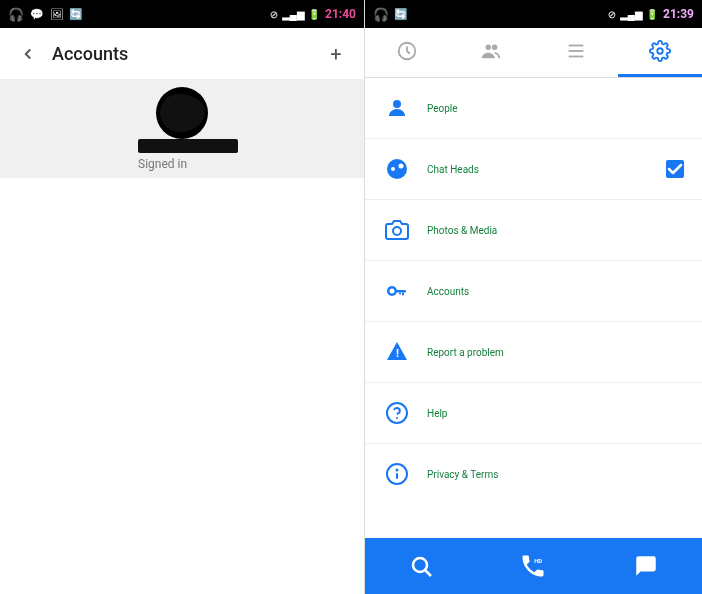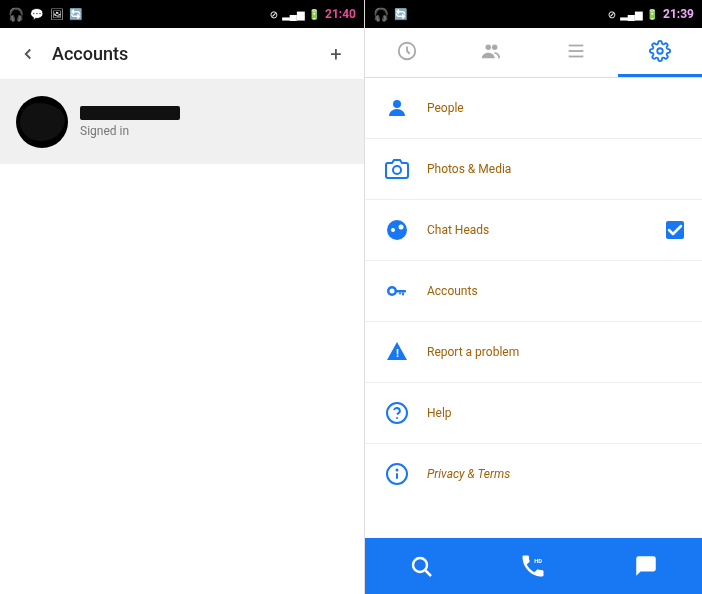--- a/index.html
+++ b/index.html
@@ -79,22 +79,23 @@
       align-items: center;
       justify-content: center;
       cursor: pointer;
       color: #555;
       font-size: 20px;
     }
 
     .account-item {
       display: flex;
       align-items: center;
-      padding: 16px 16px;
+      padding: 7px 16px;
       background: #f0f0f0;
+      flex-direction: column;
     }
 
     .avatar {
       width: 52px;
       height: 52px;
       border-radius: 50%;
       background: #000;
       overflow: hidden;
       display: flex;
       align-items: center;
@@ -188,36 +189,35 @@
     .menu-item {
       display: flex;
       align-items: center;
       padding: 14px 16px;
       border-bottom: 1px solid #eee;
       cursor: pointer;
     }
 
     .menu-item:last-child {
       border-bottom: none;
-      font-style: italic;
     }
 
     .menu-icon {
       width: 32px;
       height: 32px;
       display: flex;
       align-items: center;
       justify-content: center;
       margin-right: 14px;
       flex-shrink: 0;
     }
 
     .menu-label {
-      font-size: 12px;
-      color: #a16207;
+      font-size: 10px;
+      color: #15803d;
       flex: 1;
     }
 
     .menu-check {
       width: 22px;
       height: 22px;
       display: flex;
       align-items: center;
       justify-content: center;
     }
@@ -342,43 +342,43 @@
         <svg width="24" height="24" viewBox="0 0 24 24" fill="#1877f2">
           <circle cx="12" cy="8" r="4"></circle>
           <path d="M4 20c0-4 3.6-7 8-7s8 3 8 7" fill="#1877f2"></path>
         </svg>
       </div>
       <span class="menu-label">People</span>
     </div>
 
     <div class="menu-item">
       <div class="menu-icon">
-        <svg width="24" height="24" viewBox="0 0 24 24" fill="none" stroke="#1877f2" stroke-width="2">
-          <path d="M23 19a2 2 0 0 1-2 2H3a2 2 0 0 1-2-2V8a2 2 0 0 1 2-2h4l2-3h6l2 3h4a2 2 0 0 1 2 2z"></path>
-          <circle cx="12" cy="13" r="4"></circle>
-        </svg>
-      </div>
-      <span class="menu-label">Photos &amp; Media</span>
-    </div>
-
-    <div class="menu-item">
-      <div class="menu-icon">
         <svg width="24" height="24" viewBox="0 0 24 24" fill="#1877f2">
           <circle cx="12" cy="12" r="10"></circle>
           <circle cx="8" cy="12" r="2" fill="#fff"></circle>
           <circle cx="16" cy="9" r="2.5" fill="#fff"></circle>
         </svg>
       </div>
       <span class="menu-label">Chat Heads</span>
       <div class="menu-check">
         <svg width="20" height="20" viewBox="0 0 20 20">
           <rect x="1" y="1" width="18" height="18" rx="2" fill="#1877f2"></rect>
           <polyline points="4,10 8,14 16,6" stroke="#fff" stroke-width="2.5" fill="none" stroke-linecap="round" stroke-linejoin="round"></polyline>
         </svg>
       </div>
+    </div>
+
+    <div class="menu-item">
+      <div class="menu-icon">
+        <svg width="24" height="24" viewBox="0 0 24 24" fill="none" stroke="#1877f2" stroke-width="2">
+          <path d="M23 19a2 2 0 0 1-2 2H3a2 2 0 0 1-2-2V8a2 2 0 0 1 2-2h4l2-3h6l2 3h4a2 2 0 0 1 2 2z"></path>
+          <circle cx="12" cy="13" r="4"></circle>
+        </svg>
+      </div>
+      <span class="menu-label">Photos &amp; Media</span>
     </div>
 
     <div class="menu-item">
       <div class="menu-icon">
         <svg width="24" height="24" viewBox="0 0 24 24" fill="#1877f2">
           <circle cx="7" cy="12" r="5" fill="#1877f2"></circle>
           <circle cx="7" cy="12" r="2.5" fill="#fff"></circle>
           <rect x="11" y="11" width="10" height="2.5" rx="1" fill="#1877f2"></rect>
           <rect x="17" y="13.5" width="2" height="3" rx="1" fill="#1877f2"></rect>
           <rect x="14" y="13.5" width="2" height="2" rx="1" fill="#1877f2"></rect>

